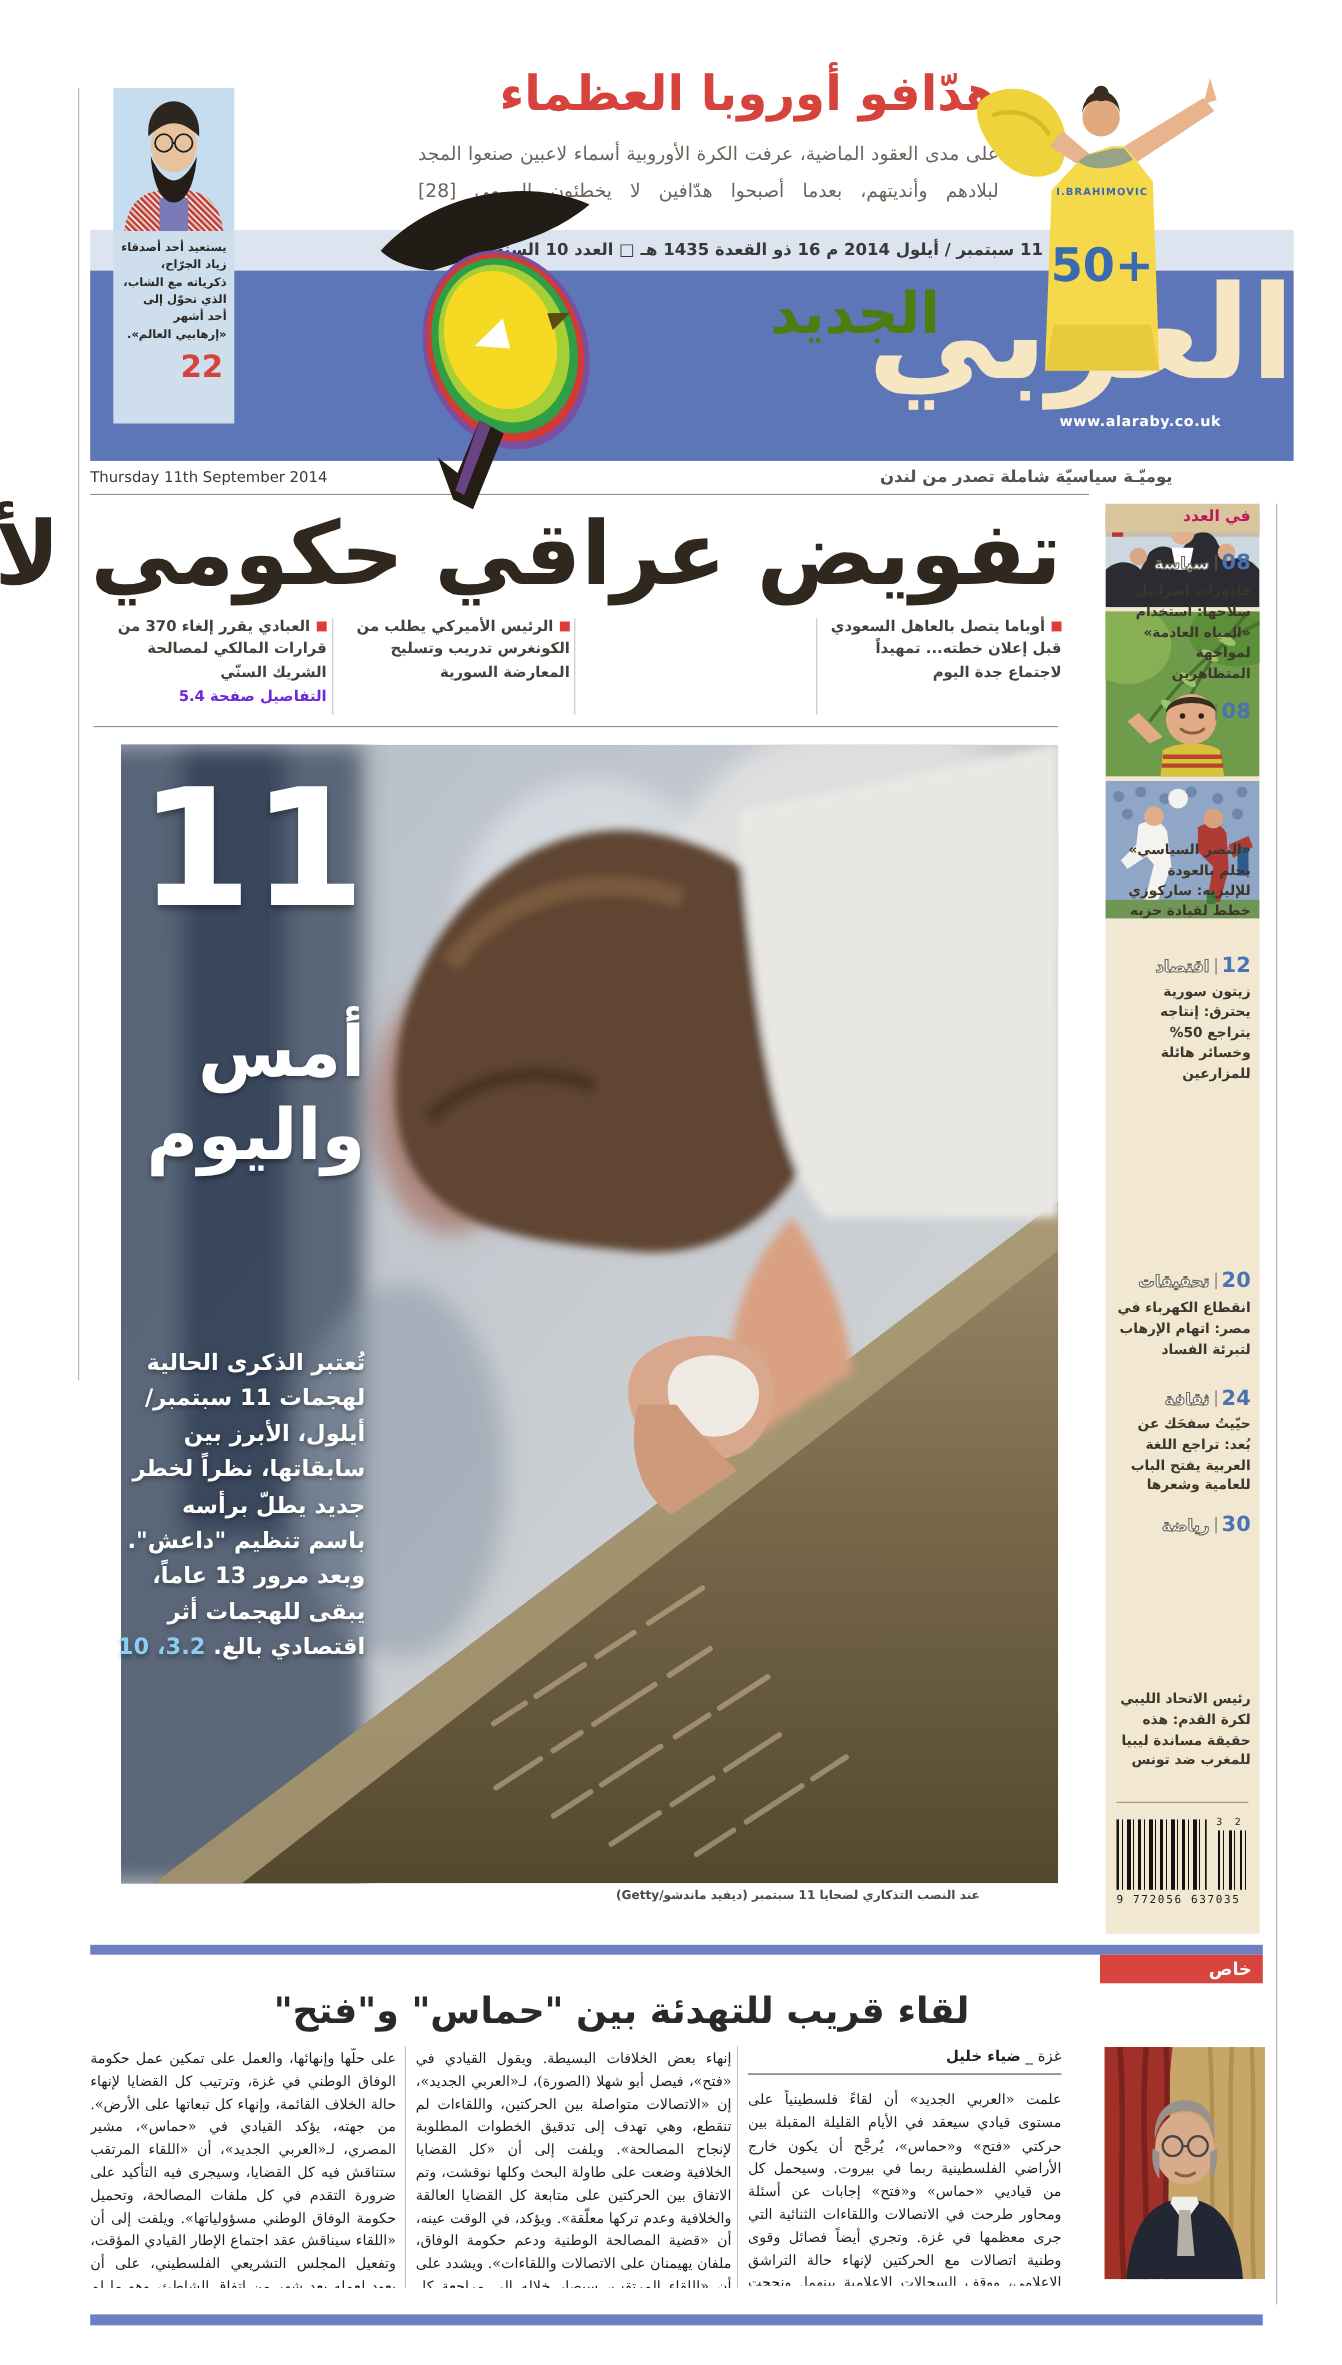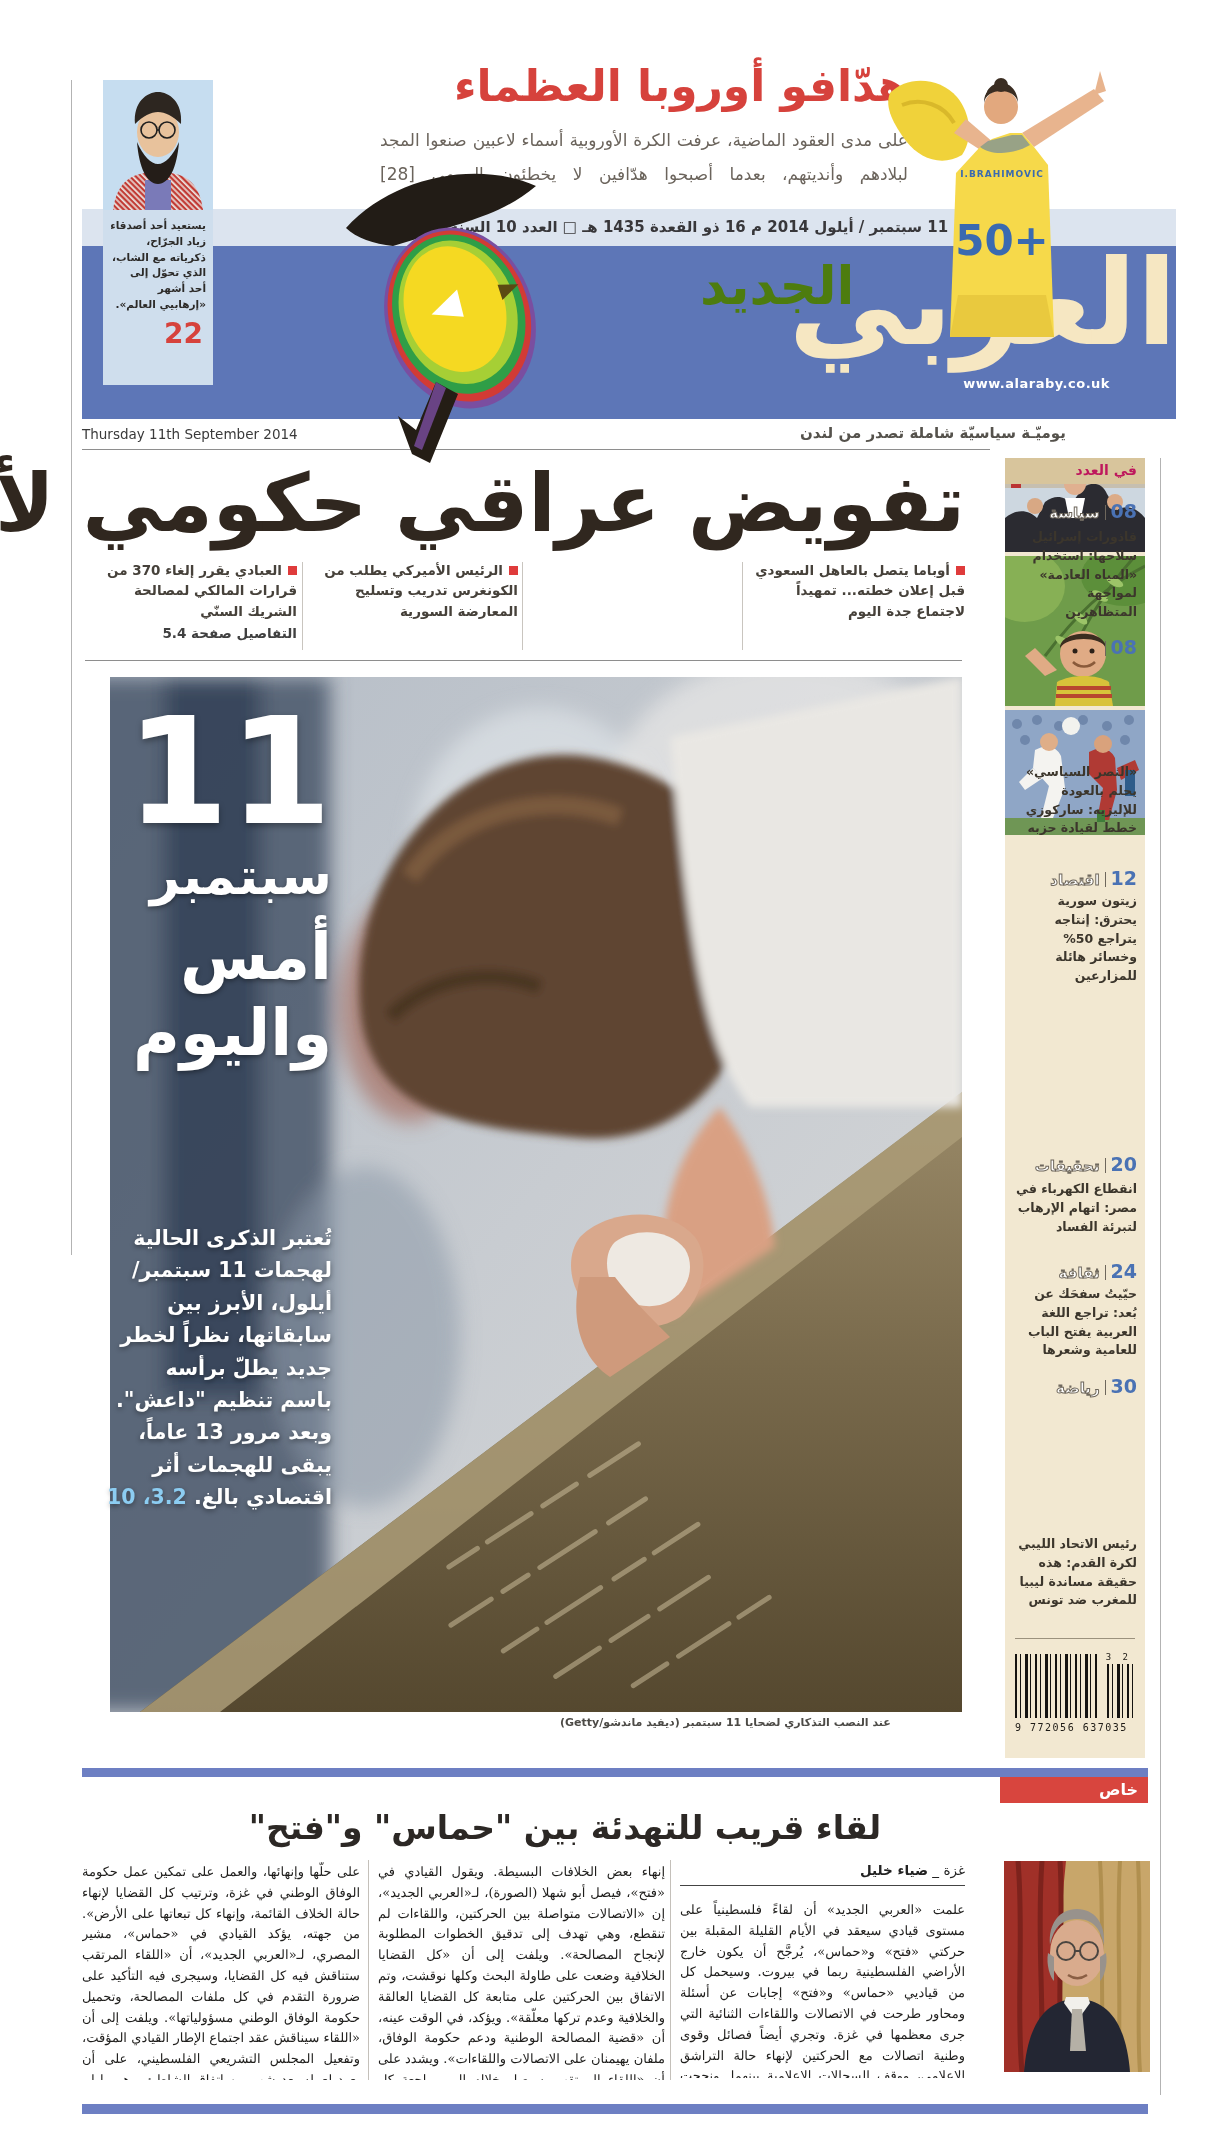--- a/index.html
+++ b/index.html
@@ -39,21 +39,21 @@
   .strip-tagline{left:800px;top:424px;width:376px;direction:rtl;text-align:left;font-size:15px;font-weight:bold;color:#55524c}
 
   
   .lead-headline{left:85px;top:458px;width:880px;text-align:center;direction:rtl;font-size:80px;font-weight:900;color:#30271f;line-height:1.15;white-space:nowrap}
   .subhead{top:560px;height:92px;direction:rtl;font-size:13.5px;font-weight:bold;line-height:1.5;color:#46413a}
   .subhead .bullet{display:inline-block;width:9px;height:9px;background:#df3b3b;margin-left:6px}
   .sh1{left:745px;width:220px}
   .sh2{left:525px;width:215px}
   .sh3{left:305px;width:213px}
   .sh4{left:85px;width:212px}
-  .pageref{display:block;color:#404040;margin-top:2px}
+  .pageref{display:block;color:#6d28d9;margin-top:2px}
   .sh-div{top:562px;width:1px;height:88px;background:#c9c5bf}
   .shd1{left:742px}.shd2{left:522px}.shd3{left:302px}
 
   
   .feature-photo{left:110px;top:677px;width:852px;height:1035px;z-index:1}
   .f-white{color:#fff;text-shadow:0 2px 5px rgba(0,0,0,.4);direction:rtl;text-align:right;z-index:2}
   .f-num{left:110px;top:698px;width:222px;font-size:148px;font-weight:900;line-height:1;text-align:right;color:#fff;text-shadow:0 3px 6px rgba(0,0,0,.35);z-index:2}
   .f-month{left:110px;top:846px;width:222px;font-size:52px;font-weight:900}
   .f-l1{left:110px;top:920px;width:222px;font-size:64px;font-weight:900}
   .f-l2{left:110px;top:996px;width:222px;font-size:64px;font-weight:900}
@@ -241,21 +241,20 @@
       <path d="M280,340 C320,300 380,290 430,310" stroke="#4a3422" stroke-width="14" fill="none"></path>
       <path d="M560,60 L852,0 L852,430 L640,430 C600,380 580,300 560,60 Z" fill="#e9e7e3"></path>
       <path d="M610,430 C640,470 660,520 665,570 L560,640 C540,560 560,480 610,430 Z" fill="#d9a083"></path>
     </g>
     <path d="M470,560 C500,530 560,530 585,560 C600,580 595,620 570,640 C540,660 490,650 470,620 C458,600 458,575 470,560 Z" fill="#d9a88c"></path>
     <path d="M505,565 C525,550 560,552 575,572 C585,588 580,612 560,624 C538,636 508,626 500,604 C495,588 496,574 505,565 Z" fill="#eee9e2"></path>
     <path d="M470,600 C460,640 470,680 500,700 L560,660 C540,640 520,620 505,600 Z" fill="#cf9a7c"></path>
   </svg>
 
   <div class="abs f-num">11</div>
-  <div class="abs f-white f-month">سبتمبر</div>
   <div class="abs f-white f-l1">أمس</div>
   <div class="abs f-white f-l2">واليوم</div>
   <div class="abs f-white f-body">
     <span>تُعتبر الذكرى الحالية لهجمات 11 سبتمبر/أيلول، الأبرز بين سابقاتها، نظراً لخطر جديد يطلّ برأسه باسم تنظيم "داعش". وبعد مرور 13 عاماً، يبقى للهجمات أثر اقتصادي بالغ. </span><span class="f-pages">3.2، 10</span>
   </div>
   <div class="abs photo-caption">عند النصب التذكاري لضحايا 11 سبتمبر (ديفيد ماندشو/Getty)</div>
 
   <div class="abs sidebar">
     <div class="sb-header">في العدد</div>
 

